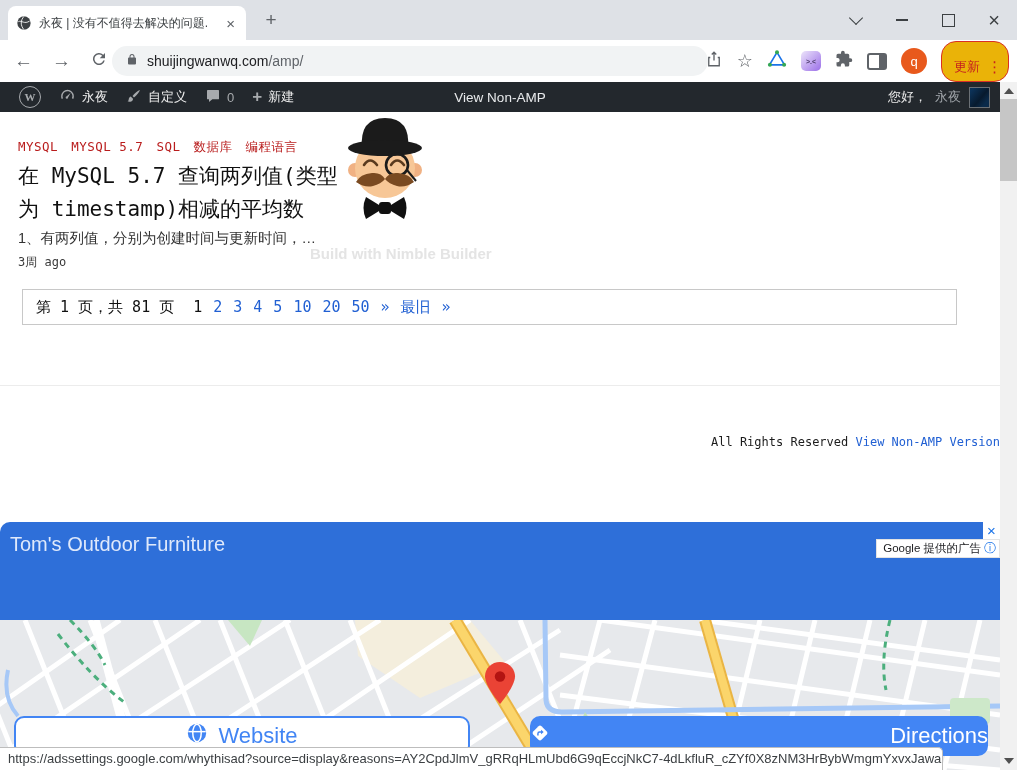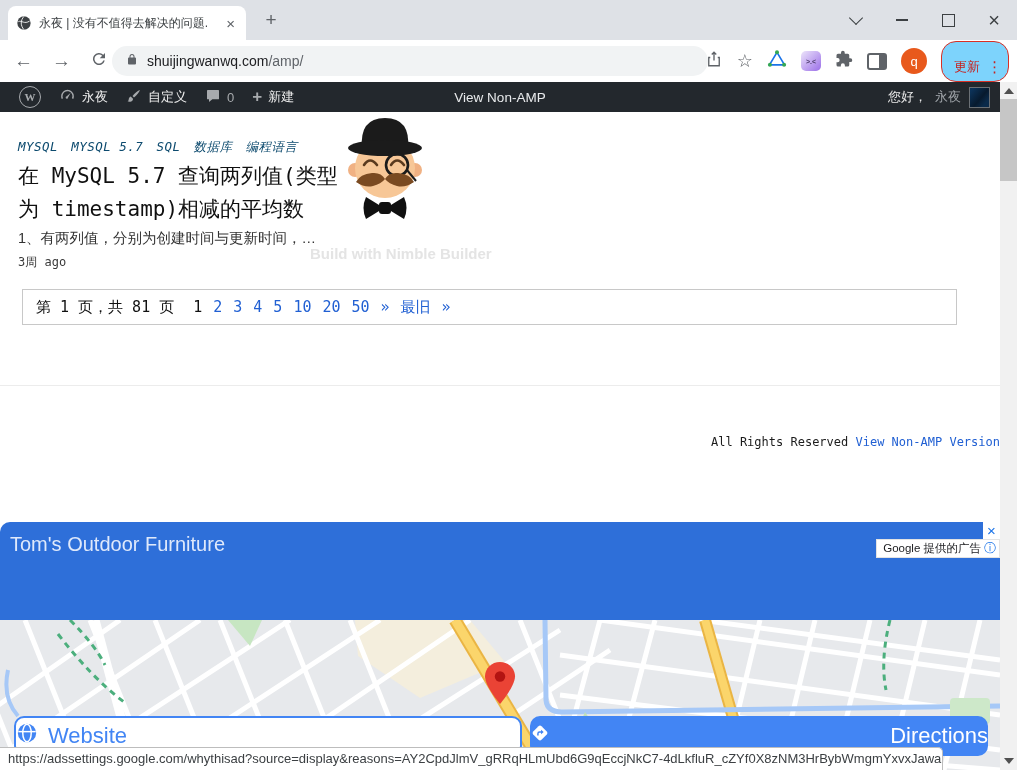--- a/index.html
+++ b/index.html
@@ -31,21 +31,21 @@
   .url-path{font-size:14px;color:#5f6368;}
   .toolbar-right{position:absolute;right:8px;top:44px;height:34px;display:flex;align-items:center;gap:14px;}
   .star{font-size:18px;color:#5f6368;}
   .ext-purple{width:20px;height:20px;border-radius:5px;background:linear-gradient(135deg,#ece4fa,#9b6fe8);
               display:flex;align-items:center;justify-content:center;font-size:7px;color:#4a3a6a;font-weight:bold;}
   .sidepanel{width:16px;height:13px;border:2px solid #5f6368;border-radius:3px;position:relative;}
   .sidepanel i{position:absolute;right:0;top:0;width:6px;height:13px;background:#5f6368;}
   .avatar-q{width:26px;height:26px;border-radius:50%;background:#e8591c;color:#fff;font-size:13px;
             display:flex;align-items:center;justify-content:center;}
   .update-pill{height:28px;border:1.5px solid #d93025;border-radius:15px;display:flex;align-items:center;
-               padding:11px 6px 0 12px;gap:7px;background:#7dd3fc;}
+               padding:11px 6px 0 12px;gap:7px;background:#eab308;}
   .update-label{color:#c5221f;font-size:13px;}
   .menu-dots{color:#c5221f;font-size:15px;letter-spacing:0;}
 
   
   .adminbar{position:absolute;left:0;top:82px;width:1000px;height:30px;background:#23282d;color:#eee;
             display:flex;align-items:center;font-size:13px;padding:0 10px;box-sizing:border-box;gap:0;}
   .ab-item{display:flex;align-items:center;gap:6px;padding:0 9px;height:30px;color:#eee;}
   .wp-logo{width:20px;height:20px;border:1.8px solid #a7aaad;border-radius:50%;display:flex;align-items:center;
            justify-content:center;font-family:"Liberation Serif",serif;font-size:11px;color:#a7aaad;font-weight:bold;}
   .ab-count{color:#a7aaad;}
@@ -60,21 +60,21 @@
   
   .scrollbar{position:absolute;right:0;top:82px;width:17px;height:688px;background:#f1f1f1;}
   .sb-up{position:absolute;top:6px;left:4px;width:0;height:0;border-left:5px solid transparent;
          border-right:5px solid transparent;border-bottom:6px solid #505050;}
   .sb-down{position:absolute;bottom:6px;left:4px;width:0;height:0;border-left:5px solid transparent;
          border-right:5px solid transparent;border-top:6px solid #505050;}
   .sb-thumb{position:absolute;top:17px;left:0;width:17px;height:82px;background:#c6c6c6;}
 
   
   .mono{font-family:"DejaVu Sans Mono","DejaVu Sans",monospace;}
-  .tags{position:absolute;left:18px;top:139px;font-size:12.5px;color:#0c4a6e;letter-spacing:.5px;font-style:italic;}
+  .tags{position:absolute;left:18px;top:139px;font-size:12.5px;color:#b91c1c;letter-spacing:.5px;}
   .tag{margin-right:13px;}
   .post-title{position:absolute;left:18px;top:160px;width:330px;font-size:21px;color:#101010;
               line-height:33px;font-weight:400;}
   .excerpt{position:absolute;left:18px;top:229px;font-size:14.5px;color:#333;}
   .time-ago{position:absolute;left:18px;top:254px;font-size:12px;color:#3a3a3a;}
   .mascot{position:absolute;left:335px;top:112px;}
   .watermark{position:absolute;left:310px;top:245px;font-size:15px;color:#e4e4e4;font-weight:bold;}
 
   
   .pagination{position:absolute;left:22px;top:289px;width:935px;height:36px;border:1px solid #c8c8c8;
@@ -98,23 +98,23 @@
   .ad-close{position:absolute;right:0;top:0;width:17px;height:17px;background:#fff;color:#1a73e8;
             font-size:15px;display:flex;align-items:center;justify-content:center;}
   .ad-badge{position:absolute;right:0;top:17px;height:17px;background:#fff;border:1px solid #e3e3e3;
             display:flex;align-items:center;font-size:11.5px;color:#202124;padding:0 3px 0 6px;gap:3px;}
   .ad-info{color:#1a73e8;font-size:12px;}
 
   
   .map{position:absolute;left:0;top:620px;width:1000px;height:150px;overflow:hidden;}
 
   
-  .btn-website{position:absolute;left:14px;top:716px;width:508px;height:40px;background:#fff;
+  .btn-website{position:absolute;left:14px;top:716px;width:456px;height:40px;background:#fff;
       border:2px solid #4285f4;border-radius:10px;box-sizing:border-box;display:flex;align-items:center;
-      justify-content:flex-start;gap:10px;color:#4285f4;font-size:22px;font-weight:500;}
+      justify-content:center;gap:10px;color:#4285f4;font-size:22px;font-weight:500;}
   .btn-directions{position:absolute;left:530px;top:716px;width:458px;height:40px;background:#4285f4;
       border-radius:10px;display:flex;align-items:center;justify-content:space-between;gap:10px;color:#fff;
       font-size:22px;font-weight:500;}
 
   
   .statusbar{position:absolute;left:0;top:747px;width:943px;height:23px;background:#fff;
       border:1px solid #bdbdbd;border-left:none;border-bottom:none;border-top-right-radius:5px;
       box-sizing:border-box;font-size:13px;color:#3c4043;line-height:21px;padding-left:8px;
       white-space:nowrap;overflow:hidden;}
 </style>

